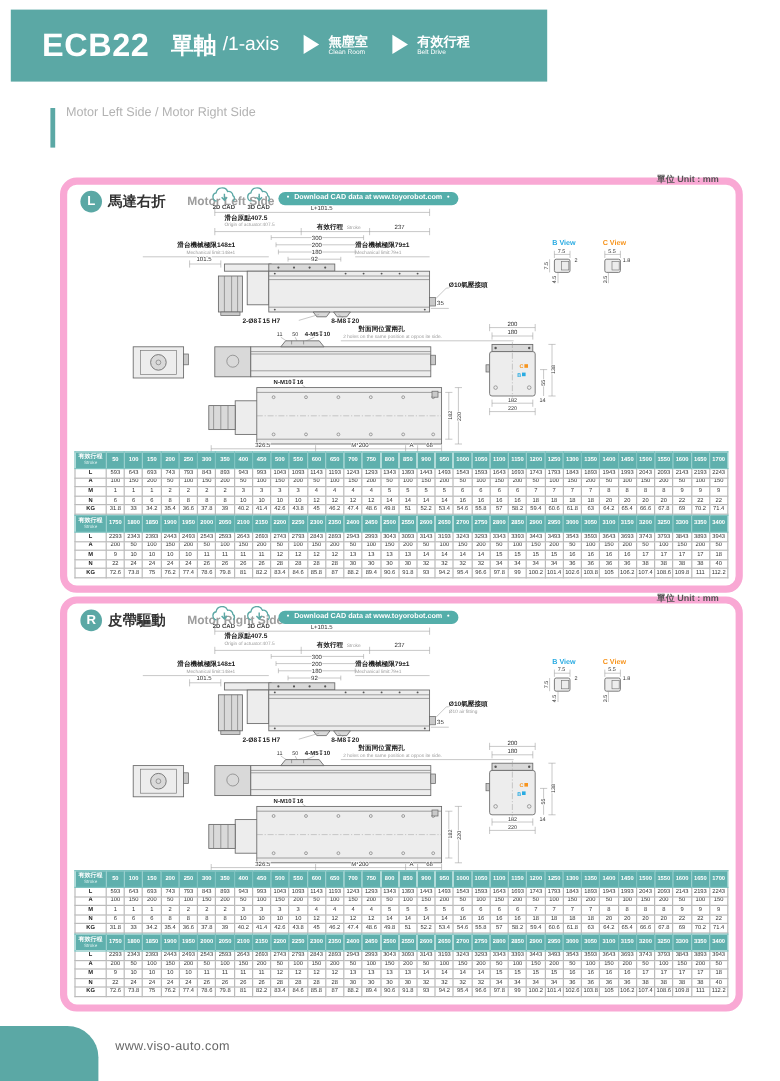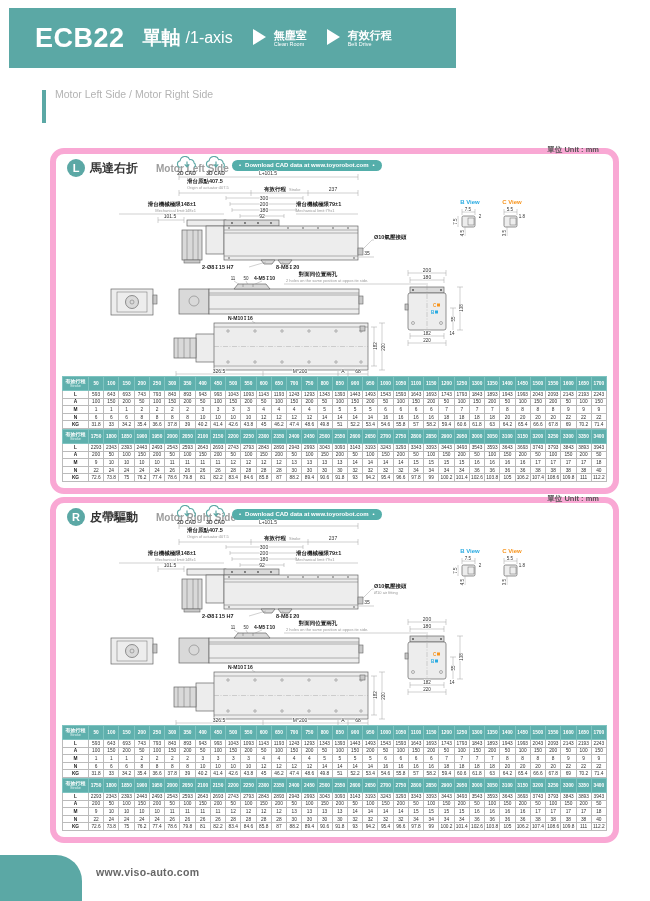--- a/index.html
+++ b/index.html
@@ -65,21 +65,21 @@
   .stk .hrow th{background:#5fb0ad;color:#fff;font-size:4.8px;height:13px;
                 border:.5px solid #7fc4c1;font-weight:bold}
   .stk th.sh{width:25px}
   .sh .c1{font-size:5px;line-height:1.2}
   .sh .c2{font-size:3.8px;color:#d9efee;font-weight:normal;line-height:1.1}
   .stk td{font-size:4.8px;color:#333;height:6.6px;border:.5px solid #bbb;background:#fff}
   .stk td.rl{font-weight:bold;color:#222}
   
   .fshape{position:absolute;left:0;top:855px;width:82px;height:46px;background:#5ba8a5;
           border-top-right-radius:26px}
-  .furl{position:absolute;left:96px;top:866px;font-size:10.5px;font-weight:bold;color:#666;
+  .furl{position:absolute;left:96px;top:866px;font-size:10.5px;font-weight:normal;color:#666;
         letter-spacing:.3px}
 </style>
 </head>
 <body>
 
 <div class="banner">
   <span class="b-model">ECB22</span>
   <span class="b-cn">單軸</span>
   <span class="b-en">/1-axis</span>
   <span class="bgrp">

